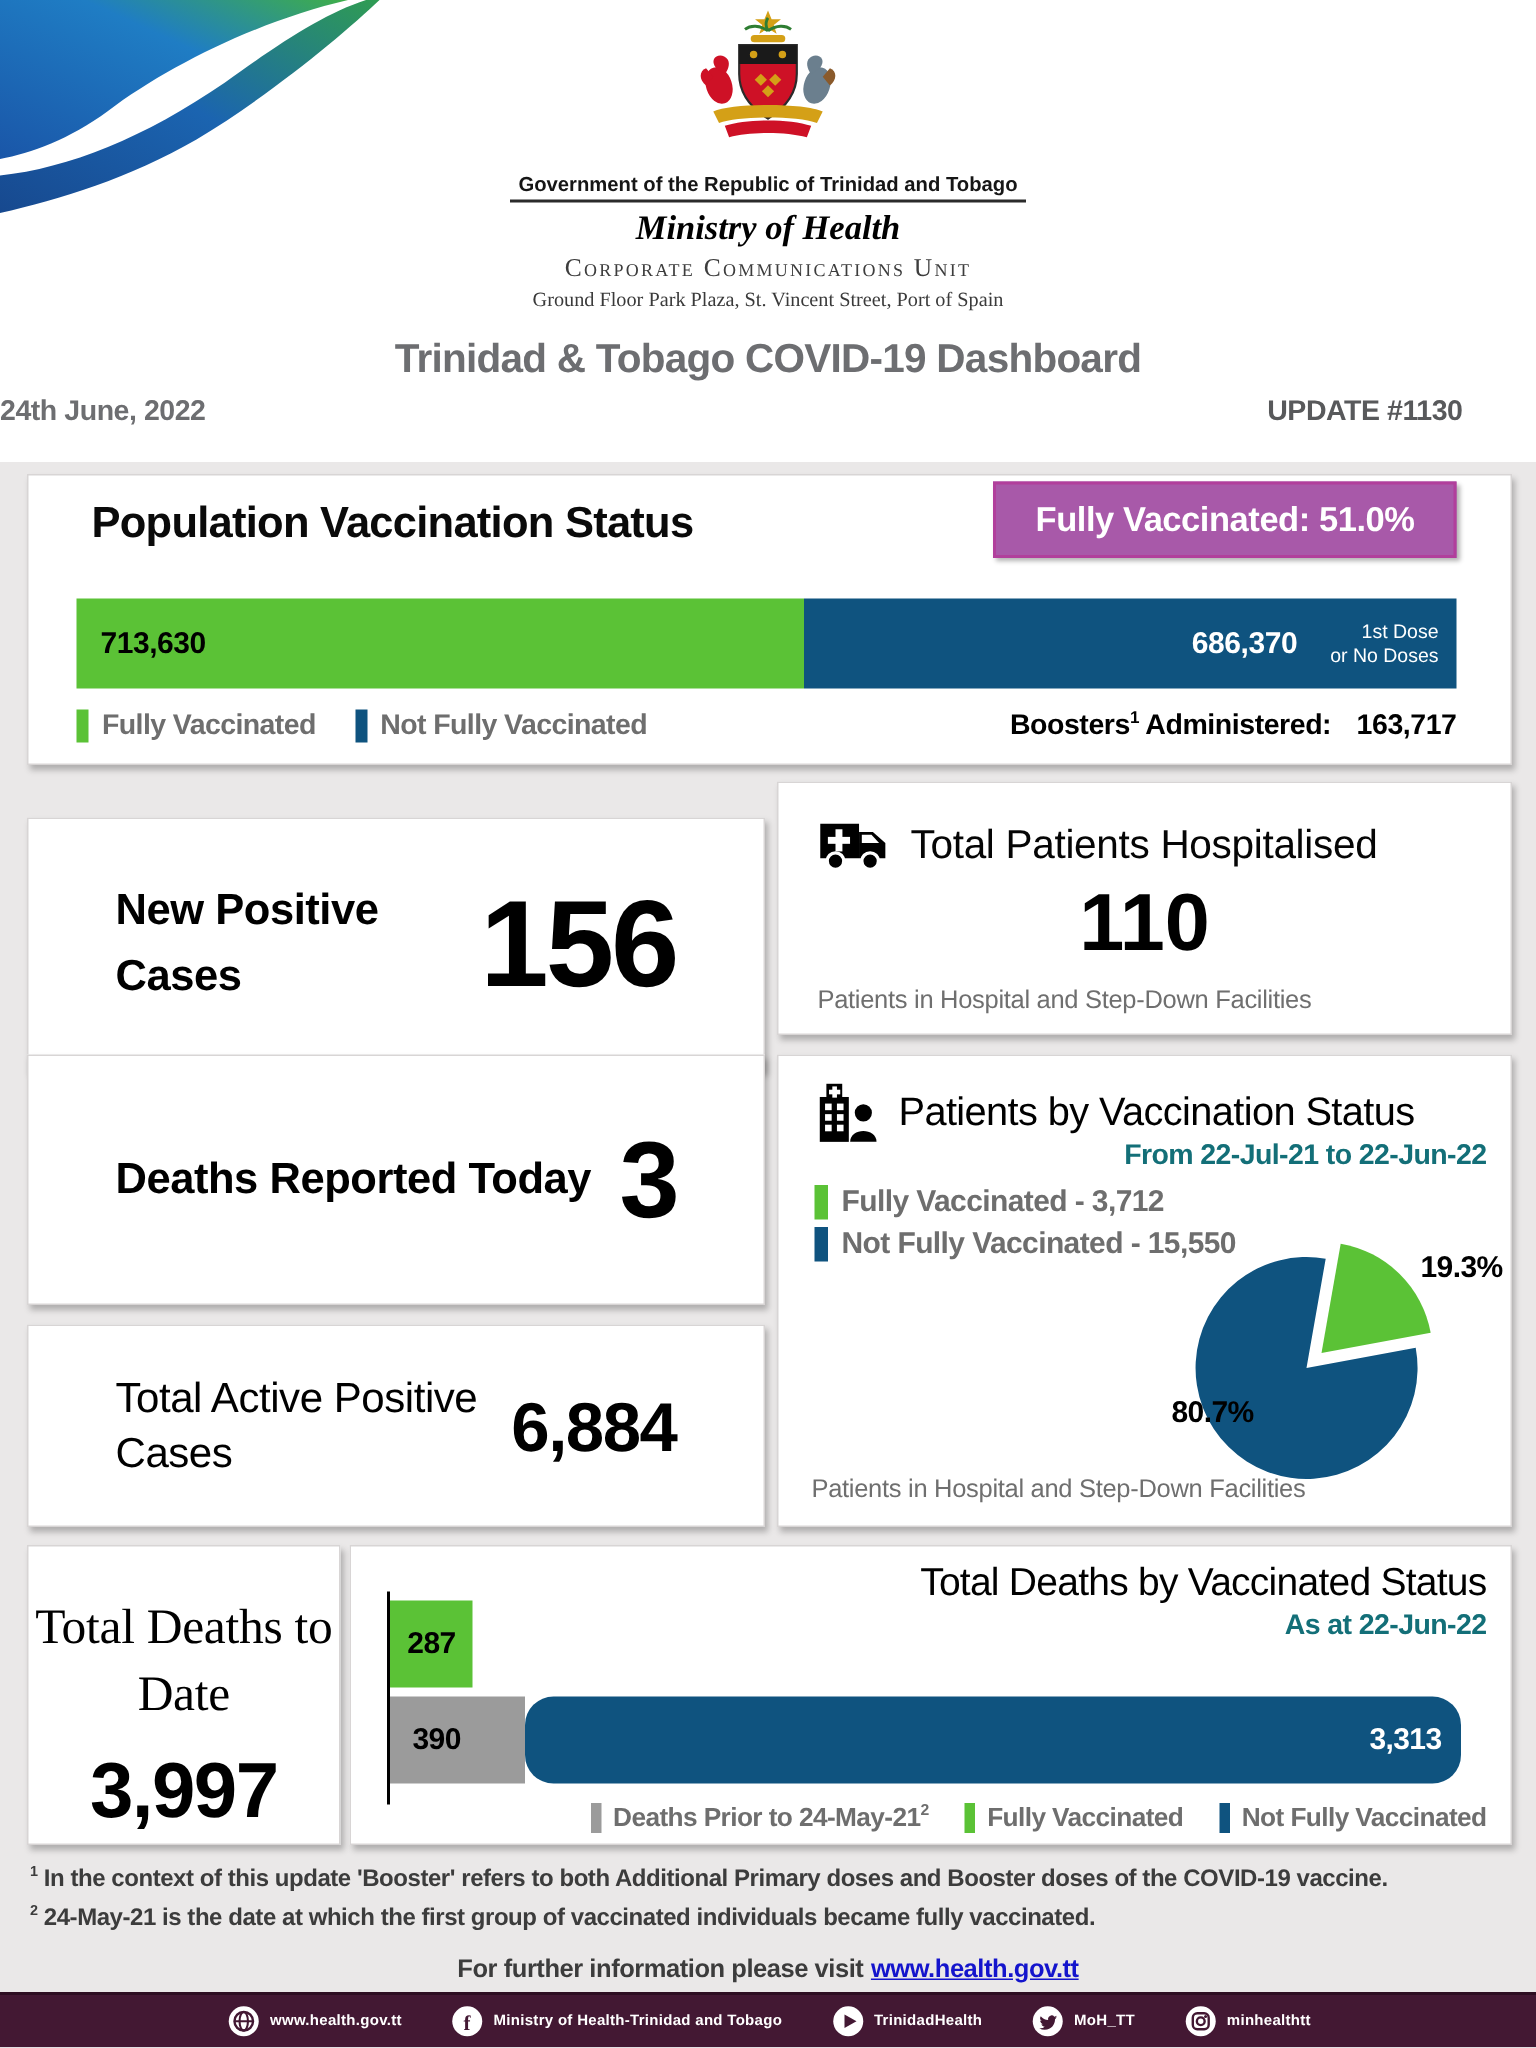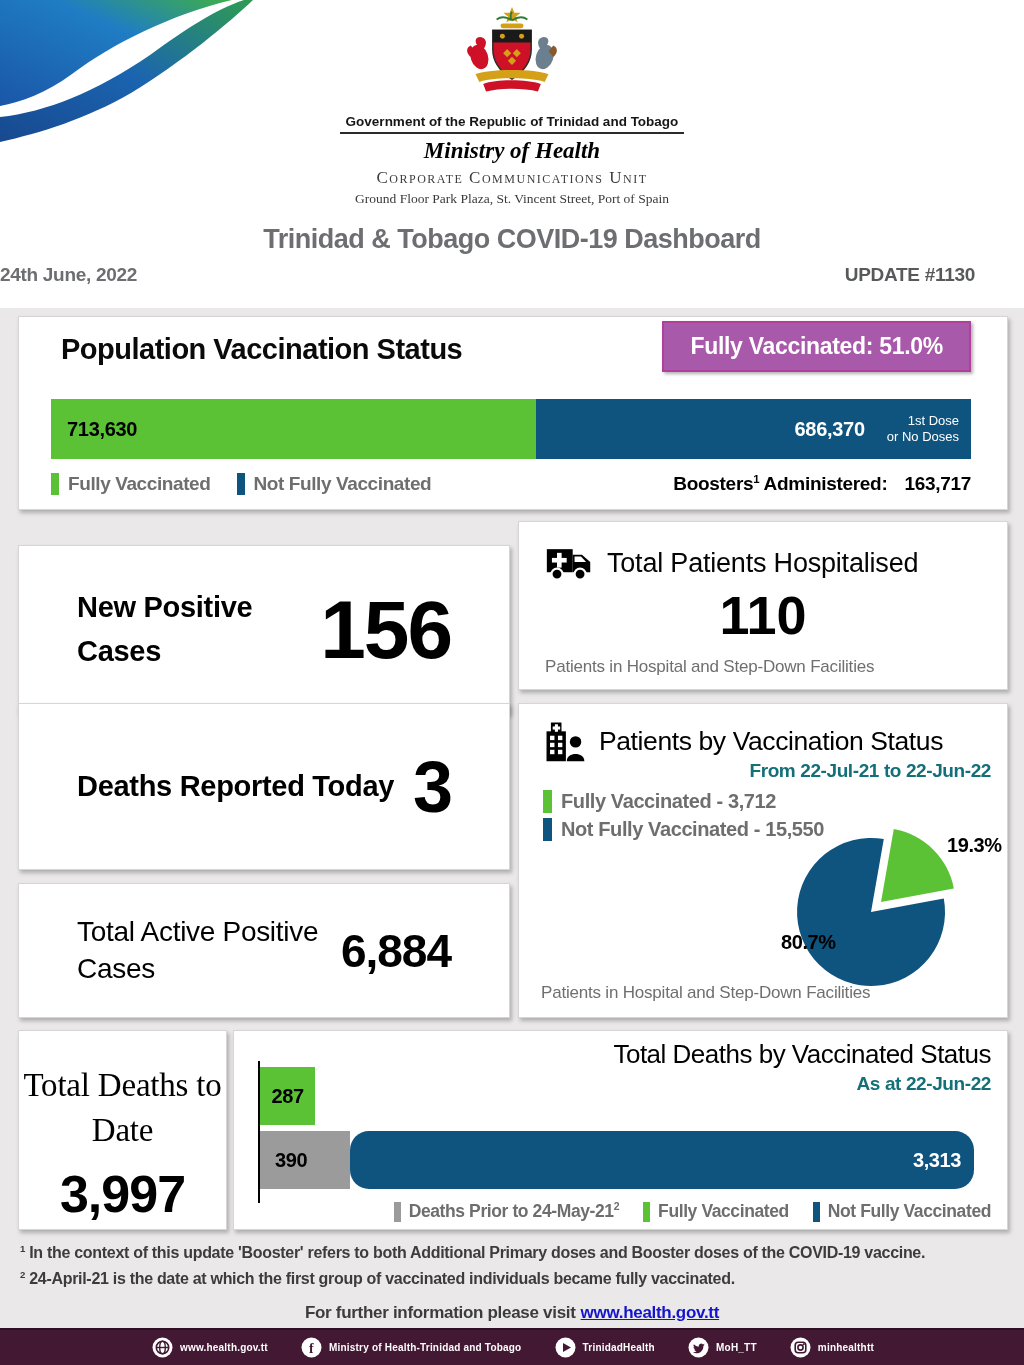--- a/index.html
+++ b/index.html
@@ -295,21 +295,21 @@
       </span>
       <span class="item">
         <span class="mark" style="background:var(--blue)"></span>
         <span class="legtxt">Not Fully Vaccinated</span>
       </span>
     </div>
   </div>
 
   <div class="fnotes">
     <div><sup>1</sup> <span>In the context of this update 'Booster' refers to both Additional Primary doses and Booster doses of the COVID-19 vaccine.</span></div>
-    <div><sup>2</sup> <span>24-April-21 is the date at which the first group of vaccinated individuals became fully vaccinated.</span></div>
+    <div><sup>2</sup> <span>24-May-21 is the date at which the first group of vaccinated individuals became fully vaccinated.</span></div>
   </div>
   <div class="info">
     <span>For further information please visit</span><a>www.health.gov.tt</a>
   </div>
 
   <div class="footer">
     <span class="fitem">
       <svg width="21" height="21" viewBox="0 0 21 21">
         <circle cx="10.5" cy="10.5" r="10" fill="#fff"></circle>
         <circle cx="10.5" cy="10.5" r="6.2" fill="none" stroke="#431833" stroke-width="1.6"></circle>

